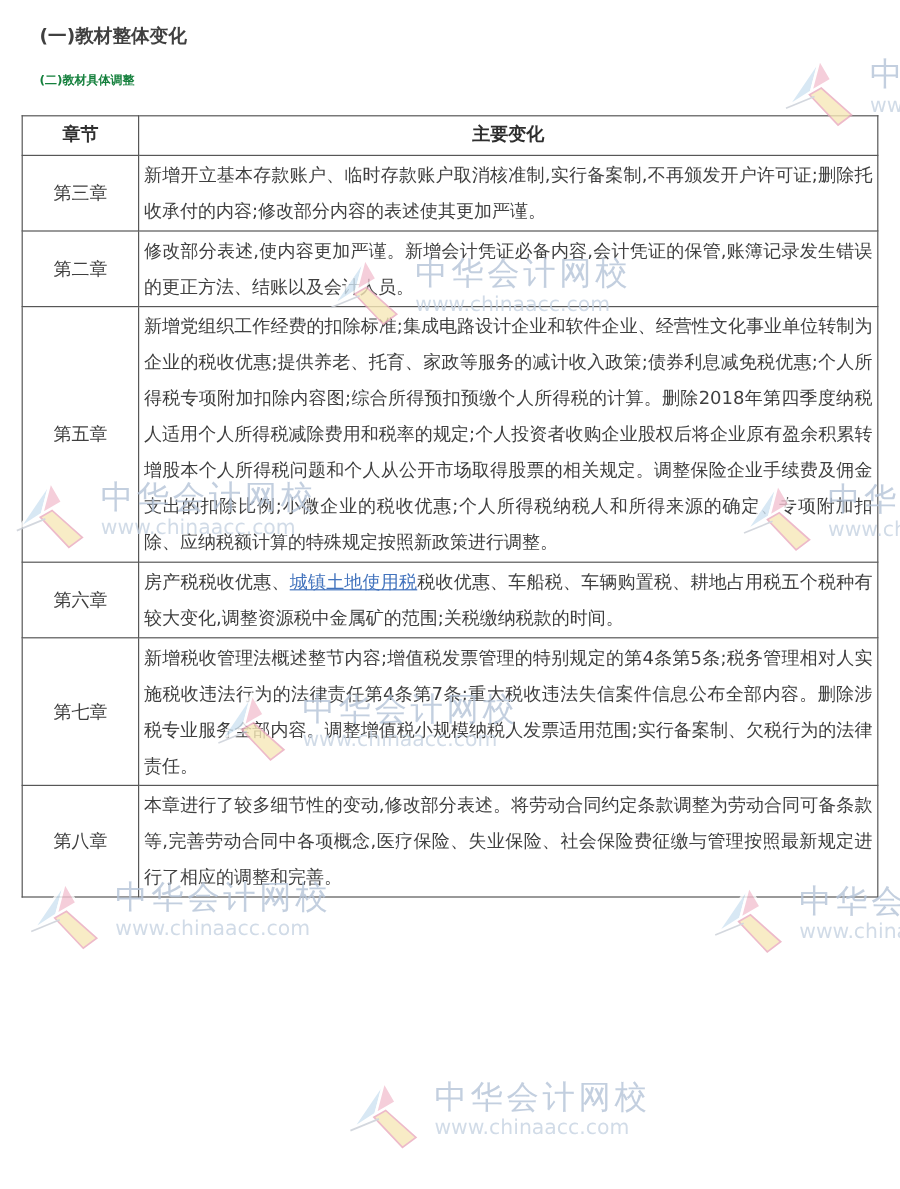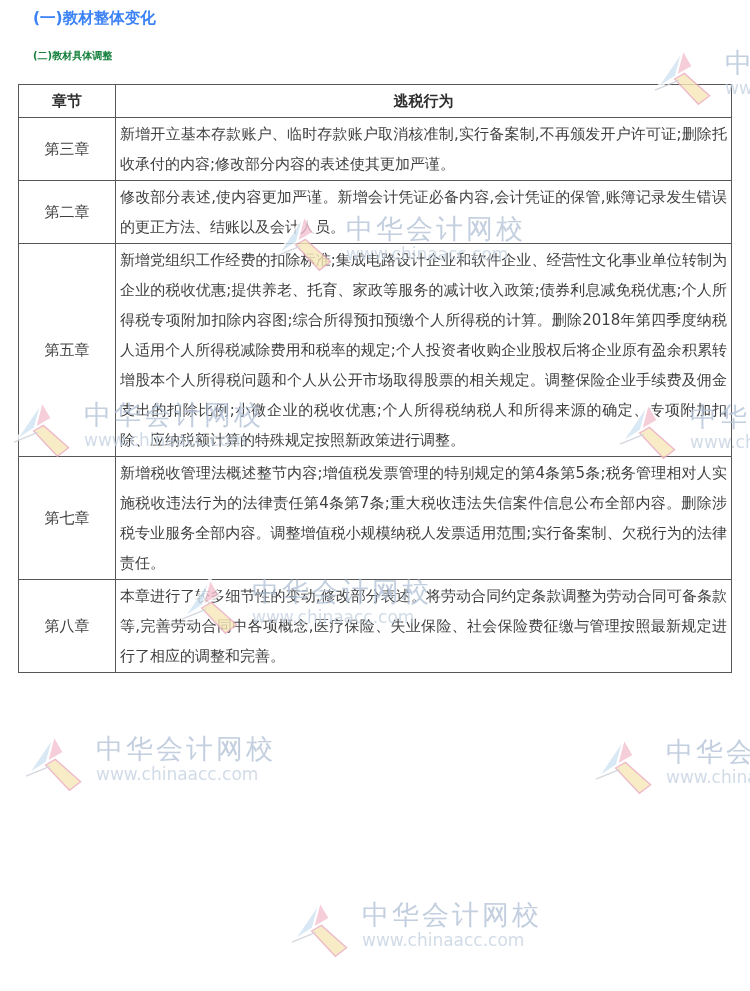--- a/index.html
+++ b/index.html
@@ -4,22 +4,22 @@
 <style>
   html,body{margin:0;padding:0;}
   body{
     width:750px;height:991px;position:relative;overflow:hidden;
     background:#ffffff;
     font-family:"DejaVu Sans","Liberation Sans",sans-serif;
     color:#3f3f3f;
   }
   .content{position:relative;z-index:1;}
   h1.sec{
-    margin:0 0 0 33px;padding-top:8px;
-    font-size:15.5px;font-weight:bold;color:#3b82f6;line-height:20px;
+    margin:0 0 0 33px;padding-top:20px;
+    font-size:15.5px;font-weight:bold;color:#404040;line-height:20px;
   }
   h2.sec{
     margin:18px 0 0 33px;
     font-size:10px;font-weight:bold;color:#15803d;line-height:20px;
   }
   p.intro{
     margin:12px 3px 0 3px;
     font-size:15px;line-height:30px;text-align:justify;text-indent:2em;
     color:#3f3f3f;
   }
@@ -166,37 +166,41 @@
   <h2 class="sec">(二)教材具体调整</h2>
 
   <table class="changes">
     <colgroup>
         <col class="c1">
         <col>
       </colgroup>
     <thead>
       <tr>
         <th>章节</th>
-        <th>逃税行为</th>
+        <th>主要变化</th>
       </tr>
     </thead>
     <tbody>
         <tr>
           <td class="chapter">第三章</td>
           <td class="changes-cell"><span>新增开立基本存款账户、临时存款账户取消核准制,实行备案制,不再颁发开户许可证;删除托收承付的内容;修改部分内容的表述使其更加严谨。</span></td>
         </tr>
         <tr>
           <td class="chapter">第二章</td>
           <td class="changes-cell"><span>修改部分表述,使内容更加严谨。新增会计凭证必备内容,会计凭证的保管,账簿记录发生错误的更正方法、结账以及会计人员。</span></td>
         </tr>
         <tr>
           <td class="chapter">第五章</td>
           <td class="changes-cell"><span>新增党组织工作经费的扣除标准;集成电路设计企业和软件企业、经营性文化事业单位转制为企业的税收优惠;提供养老、托育、家政等服务的减计收入政策;债券利息减免税优惠;个人所得税专项附加扣除内容图;综合所得预扣预缴个人所得税的计算。删除2018年第四季度纳税人适用个人所得税减除费用和税率的规定;个人投资者收购企业股权后将企业原有盈余积累转增股本个人所得税问题和个人从公开市场取得股票的相关规定。调整保险企业手续费及佣金支出的扣除比例;小微企业的税收优惠;个人所得税纳税人和所得来源的确定、专项附加扣除、应纳税额计算的特殊规定按照新政策进行调整。</span></td>
         </tr>
         <tr>
+          <td class="chapter">第六章</td>
+          <td class="changes-cell"><span>房产税税收优惠、</span><span class="link">城镇土地使用税</span><span>税收优惠、车船税、车辆购置税、耕地占用税五个税种有较大变化,调整资源税中金属矿的范围;关税缴纳税款的时间。</span></td>
+        </tr>
+        <tr>
           <td class="chapter">第七章</td>
           <td class="changes-cell"><span>新增税收管理法概述整节内容;增值税发票管理的特别规定的第4条第5条;税务管理相对人实施税收违法行为的法律责任第4条第7条;重大税收违法失信案件信息公布全部内容。删除涉税专业服务全部内容。调整增值税小规模纳税人发票适用范围;实行备案制、欠税行为的法律责任。</span></td>
         </tr>
         <tr>
           <td class="chapter">第八章</td>
           <td class="changes-cell"><span>本章进行了较多细节性的变动,修改部分表述。将劳动合同约定条款调整为劳动合同可备条款等,完善劳动合同中各项概念,医疗保险、失业保险、社会保险费征缴与管理按照最新规定进行了相应的调整和完善。</span></td>
         </tr>
       </tbody>
   </table>
 </div>

